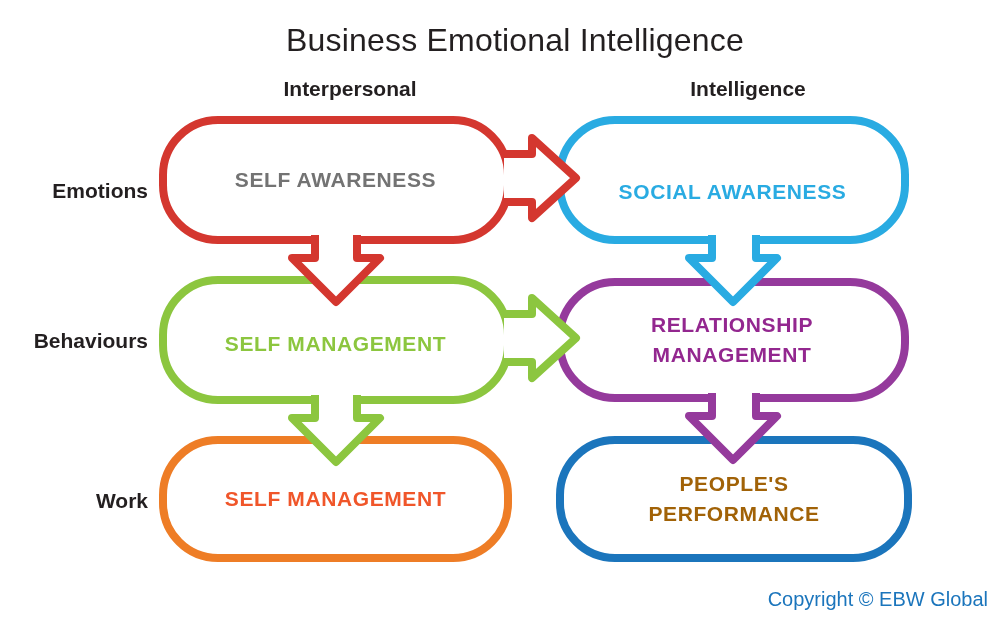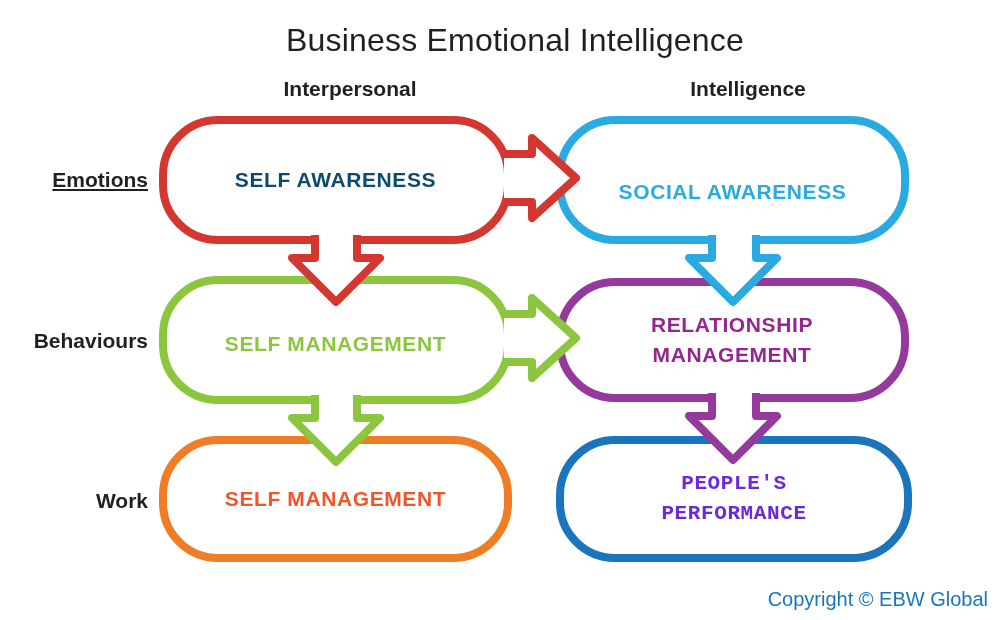--- a/index.html
+++ b/index.html
@@ -29,21 +29,21 @@
     font-weight: 700;
   }
   .col-header.c1 { left: 200px; }
   .col-header.c2 { left: 598px; }
   .row-label {
     left: 0; width: 148px;
     text-align: right;
     font-size: 21px;
     font-weight: 700;
   }
-  .row-label.r1 { top: 168px; text-decoration: underline; }
+  .row-label.r1 { top: 179px; }
   .row-label.r2 { top: 329px; }
   .row-label.r3 { top: 489px; }
   .box-label {
     display: flex;
     align-items: center;
     justify-content: center;
     text-align: center;
     font-size: 21px;
     font-weight: 700;
     letter-spacing: 0.6px;
@@ -85,22 +85,22 @@
 
   <div class="txt title">Business Emotional Intelligence</div>
 
   <div class="txt col-header c1">Interpersonal</div>
   <div class="txt col-header c2">Intelligence</div>
 
   <div class="txt row-label r1">Emotions</div>
   <div class="txt row-label r3">Work</div>
   <div class="txt row-label r2">Behaviours</div>
 
-  <div class="txt box-label" style="left: 163px; top: 120px; width: 345px; height: 120px; color: #0c4a6e;">SELF AWARENESS</div>
+  <div class="txt box-label" style="left: 163px; top: 120px; width: 345px; height: 120px; color: #737373;">SELF AWARENESS</div>
   <div class="txt box-label" style="left: 560px; top: 132px; width: 345px; height: 120px; color: rgb(41, 171, 226); text-align: right;">SOCIAL AWARENESS</div>
   <div class="txt box-label" style="left: 163px; top: 284px; width: 345px; height: 120px; color: rgb(140, 198, 63);">SELF MANAGEMENT</div>
   <div class="txt box-label wrap" style="left: 592px; top: 282px; width: 280px; height: 116px; color: rgb(147, 39, 143);">RELATIONSHIP MANAGEMENT</div>
   <div class="txt box-label" style="left: 163px; top: 440px; width: 345px; height: 118px; color: rgb(240, 86, 42);">SELF MANAGEMENT</div>
-  <div class="txt box-label wrap" style="left: 624px; top: 440px; width: 220px; height: 118px; color: #6d28d9; font-family: Liberation Mono, monospace;">PEOPLE'S PERFORMANCE</div>
+  <div class="txt box-label wrap" style="left: 624px; top: 440px; width: 220px; height: 118px; color: #a16207;">PEOPLE'S PERFORMANCE</div>
 
   <div class="txt copyright" style="color: rgb(27, 117, 188);">Copyright © EBW Global</div>
 
 </div>
 
 </body></html>

